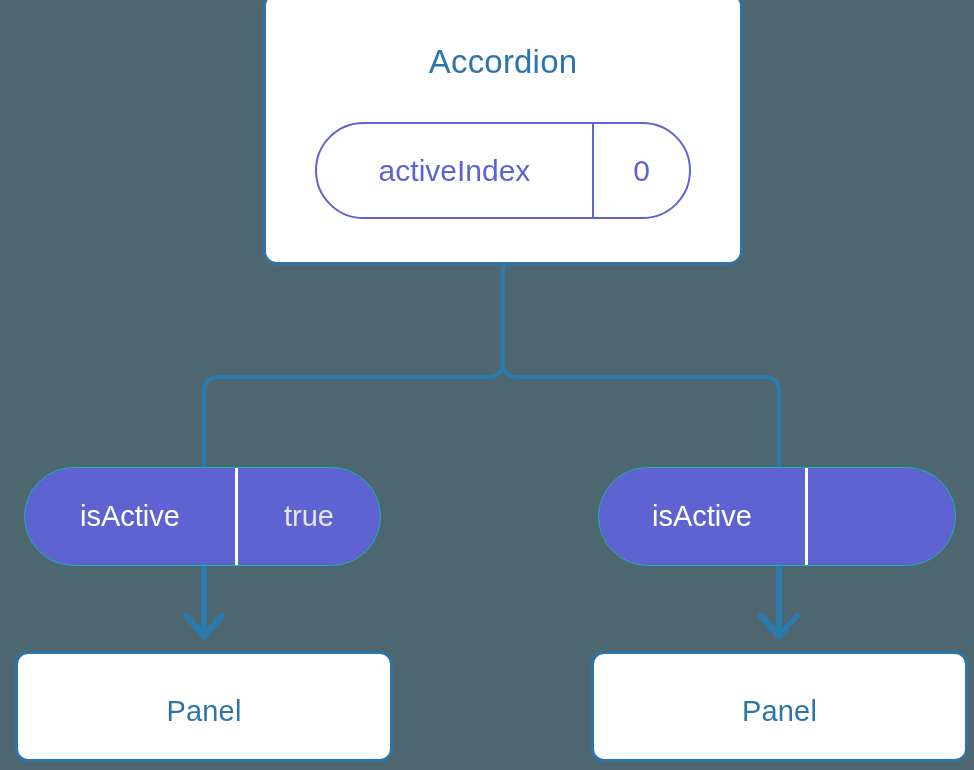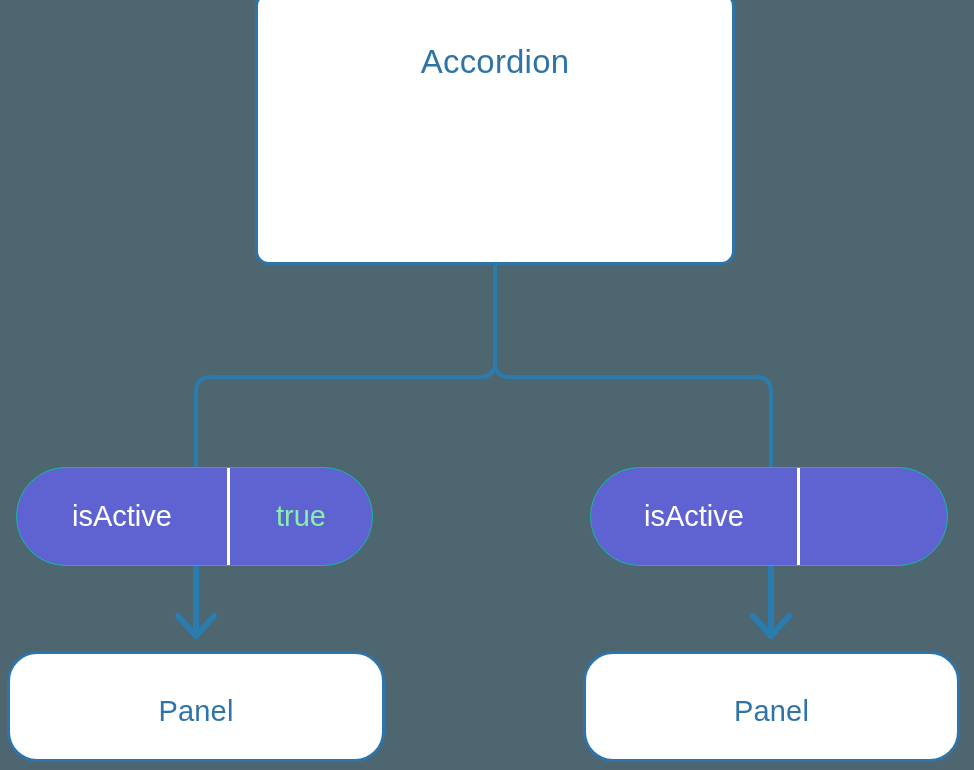--- a/index.html
+++ b/index.html
@@ -10,20 +10,21 @@
     width: 974px;
     height: 770px;
     background: #4d6670;
     font-family: "Liberation Sans", sans-serif;
     overflow: hidden;
   }
   #stage {
     position: relative;
     width: 931px;
     height: 770px;
+    margin-left: 8px;
   }
 
   
   #connectors {
     position: absolute;
     left: 0;
     top: 0;
     width: 974px;
     height: 770px;
     z-index: 1;
@@ -60,21 +61,20 @@
   #accordion-node .card-title {
     top: 48px;
     font-size: 33px;
   }
 
   
   .panel-node {
     top: 651px;
     height: 111px;
     border-width: 3px;
-    border-radius: 30px;
   }
   #panel-left {
     left: 7px;
     width: 378px;
   }
   #panel-right {
     left: 583px;
     width: 377px;
   }
   .panel-node .card-title {
@@ -128,21 +128,21 @@
     background: #5e63d1;
     border: 1px solid #14b8a6;
   }
   .pill-filled .pill-key {
     color: #ffffff;
     font-size: 29px;
     border-right: 3px solid #ffffff;
   }
   .pill-filled .pill-val {
     flex: 1;
-    color: #86efac;
+    color: #e5e5e5;
     font-size: 29px;
   }
   #prop-pill-left {
     left: 16px;
     width: 357px;
   }
   #prop-pill-left .pill-key { width: 213px; }
   #prop-pill-right {
     left: 590px;
     width: 358px;
@@ -173,20 +173,24 @@
     <polyline points="178,616 196,636 214,616" fill="none" stroke="#2b7cae" stroke-width="6" stroke-linecap="round" stroke-linejoin="round"></polyline>
 
     <line x1="771" y1="566" x2="771" y2="634" stroke="#2b7cae" stroke-width="6"></line>
     <polyline points="753,616 771,636 789,616" fill="none" stroke="#2b7cae" stroke-width="6" stroke-linecap="round" stroke-linejoin="round"></polyline>
   </svg>
 
   <div class="card" id="accordion-node">
     <div class="card-title">Accordion</div>
   </div>
 
+  <div class="pill" id="state-pill">
+    <div class="pill-key">activeIndex</div>
+    <div class="pill-val">0</div>
+  </div>
 
   <div class="pill pill-filled" id="prop-pill-left">
     <div class="pill-key">isActive</div>
     <div class="pill-val">true</div>
   </div>
 
   <div class="card panel-node" id="panel-left">
     <div class="card-title">Panel</div>
   </div>
 

